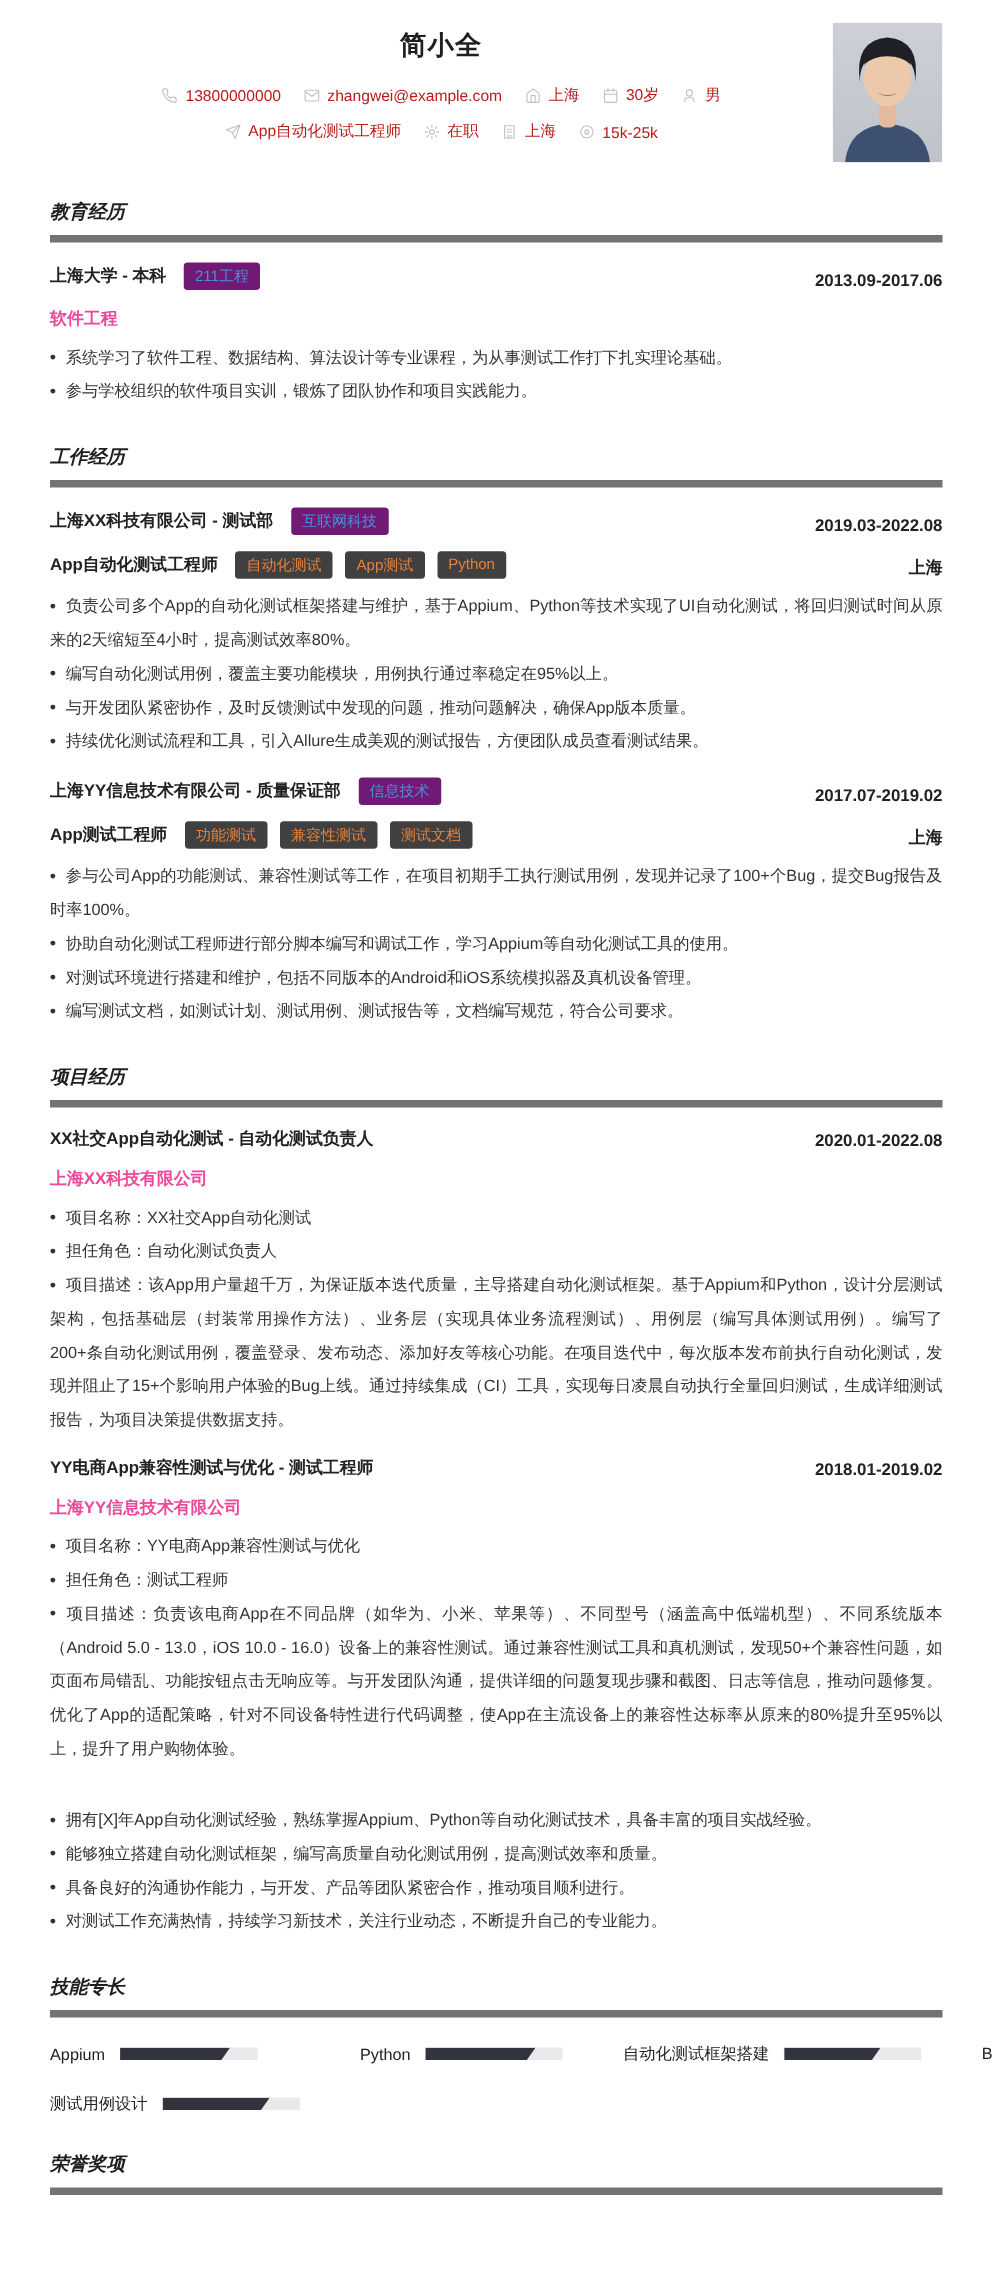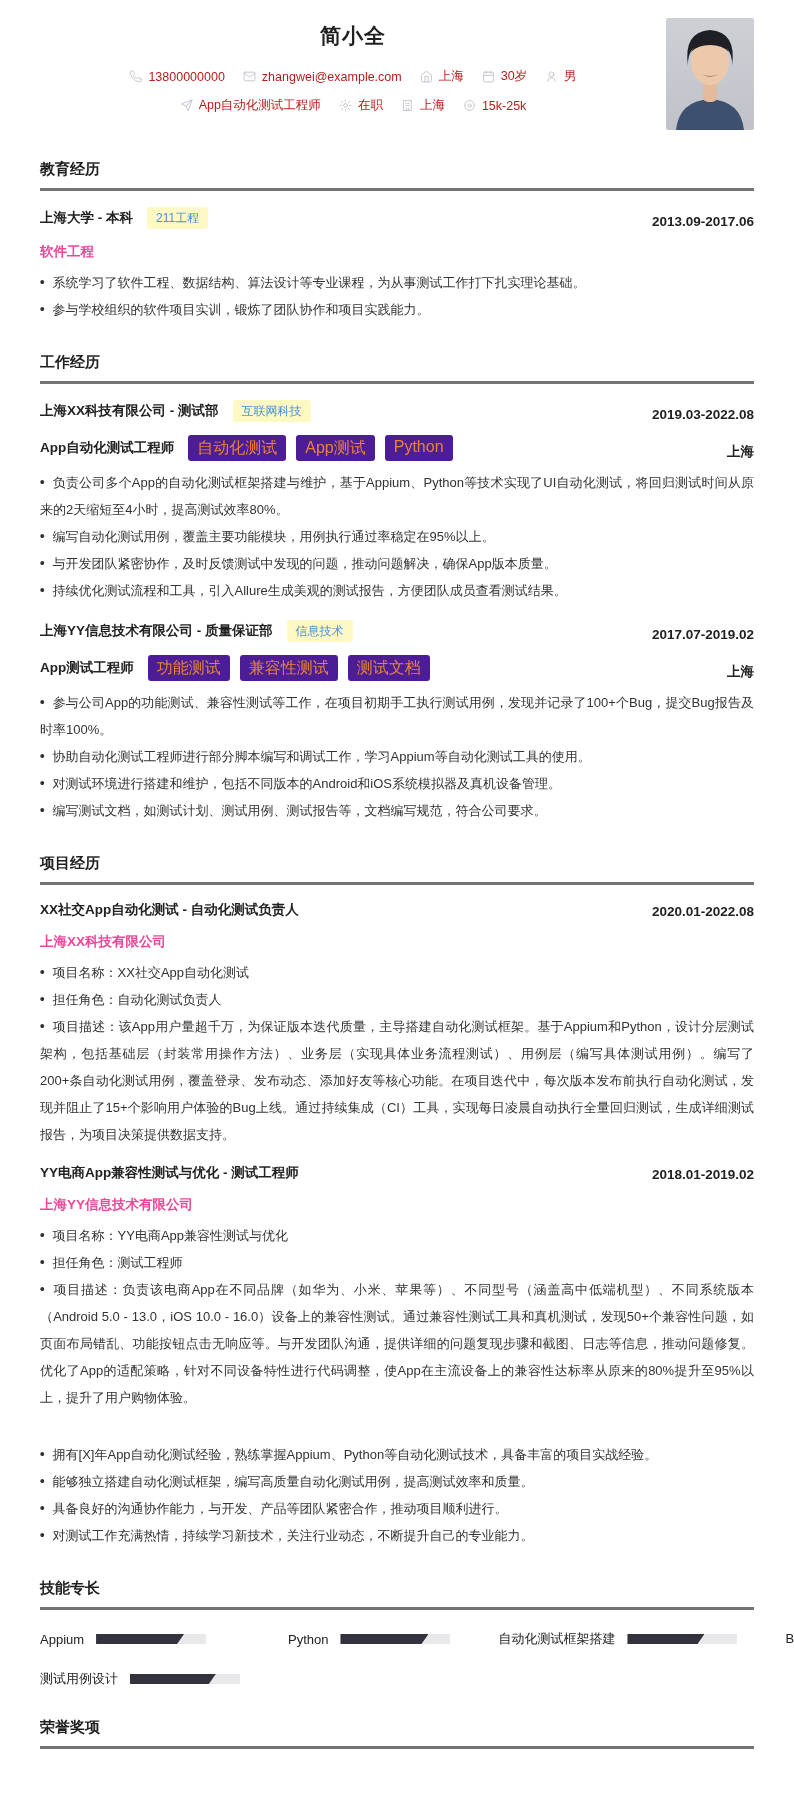--- a/index.html
+++ b/index.html
@@ -21,34 +21,34 @@
   }
   .ci { display: inline-flex; align-items: center; gap: 6px; white-space: nowrap; }
   .ci svg { width: 13px; height: 13px; stroke: #bcc0c8; fill: none; stroke-width: 1.6; stroke-linecap: round; stroke-linejoin: round; }
   .photo { width: 88px; height: 112px; border-radius: 2px; overflow: hidden; flex: none; margin-top: 2px; }
   .photo svg { display: block; }
 
   
   .section { margin-top: 30px; }
   .sec-title {
     font-size: 15px; font-weight: 700; color: #1f1f1f;
-    padding-bottom: 9px; border-bottom: 3px solid #737373;
+    padding-bottom: 9px; border-bottom: 6px solid #737373; font-style: italic;
   }
   .row { display: flex; justify-content: space-between; align-items: flex-end; margin-top: 16px; }
   .row-left { display: flex; align-items: center; gap: 14px; }
   .etitle { font-size: 13.5px; font-weight: 700; color: #222; }
   .date { font-size: 13.5px; font-weight: 700; color: #222; }
   .loc { font-size: 13.5px; font-weight: 700; color: #222; }
   .subtitle { font-size: 13.5px; font-weight: 700; color: #ec4899; margin-top: 14px; }
   .tag-blue {
-    font-size: 12px; font-weight: 400; color: #4a90d9; background: #fef9c3;
+    font-size: 12px; font-weight: 400; color: #4a90d9; background: #701a75;
     padding: 2.5px 9px; border-radius: 3px; white-space: nowrap;
   }
   .tag-orange {
-    font-size: 16px; font-weight: 400; color: #e8823a; background: #4c1d95;
+    font-size: 12px; font-weight: 400; color: #e8823a; background: #404040;
     padding: 2.5px 9px; border-radius: 3px; white-space: nowrap;
   }
   .tags { display: inline-flex; gap: 10px; }
   .bullets { margin-top: 8px; }
   .bullet { font-size: 13px; line-height: 27px; color: #333; text-align: justify; }
   .dot { display: inline-block; margin-right: 8px; transform: scale(1.1); }
   .job { margin-bottom: 12px; }
   .project { margin-bottom: 12px; }
 
   

